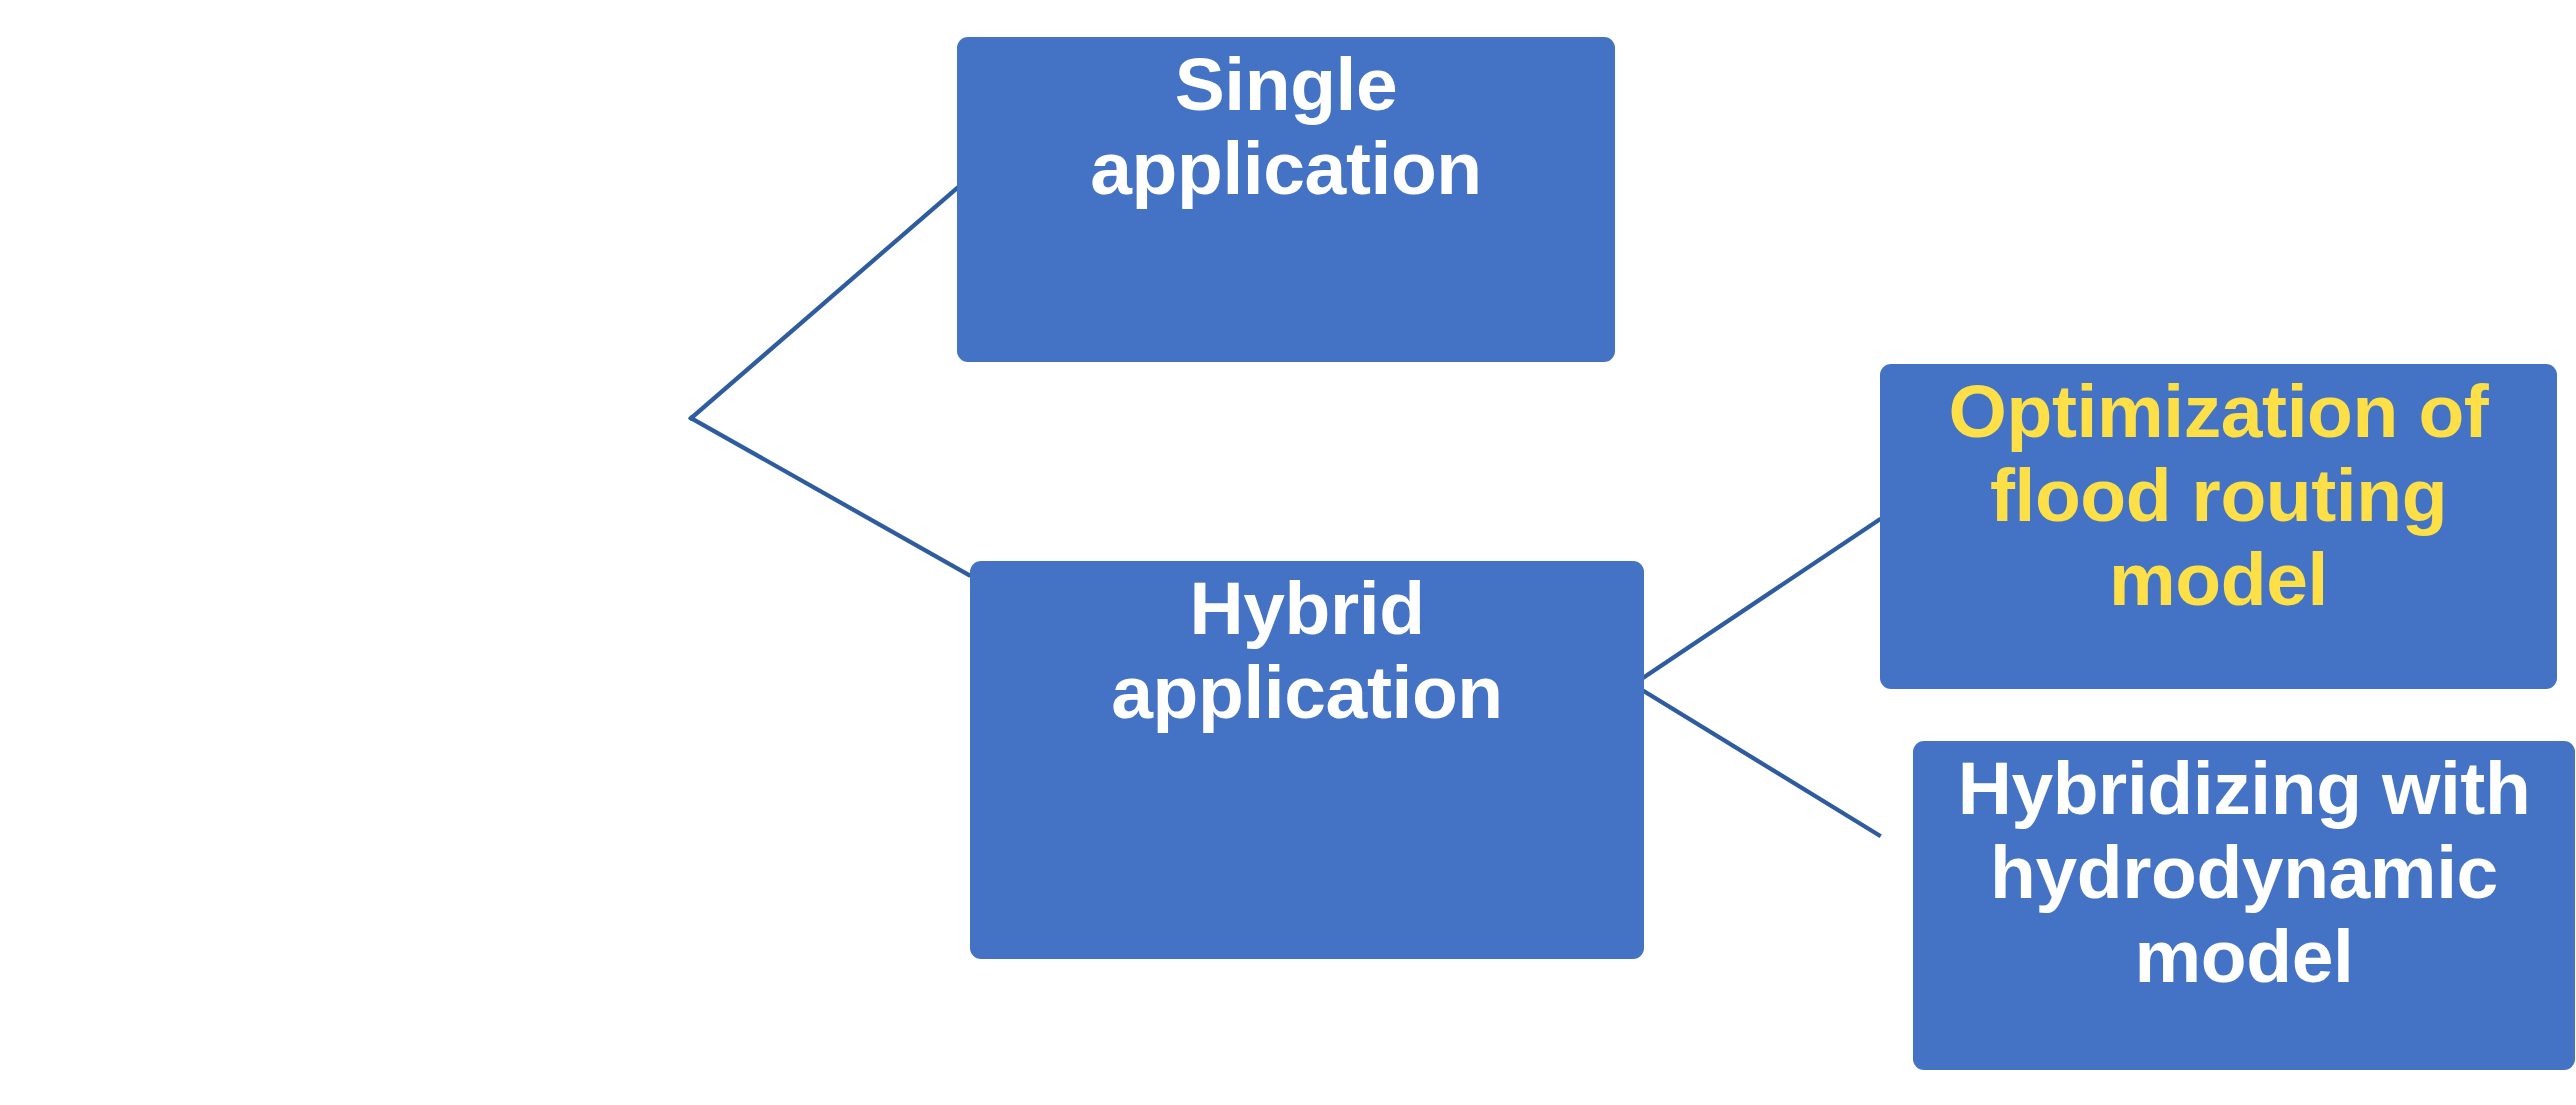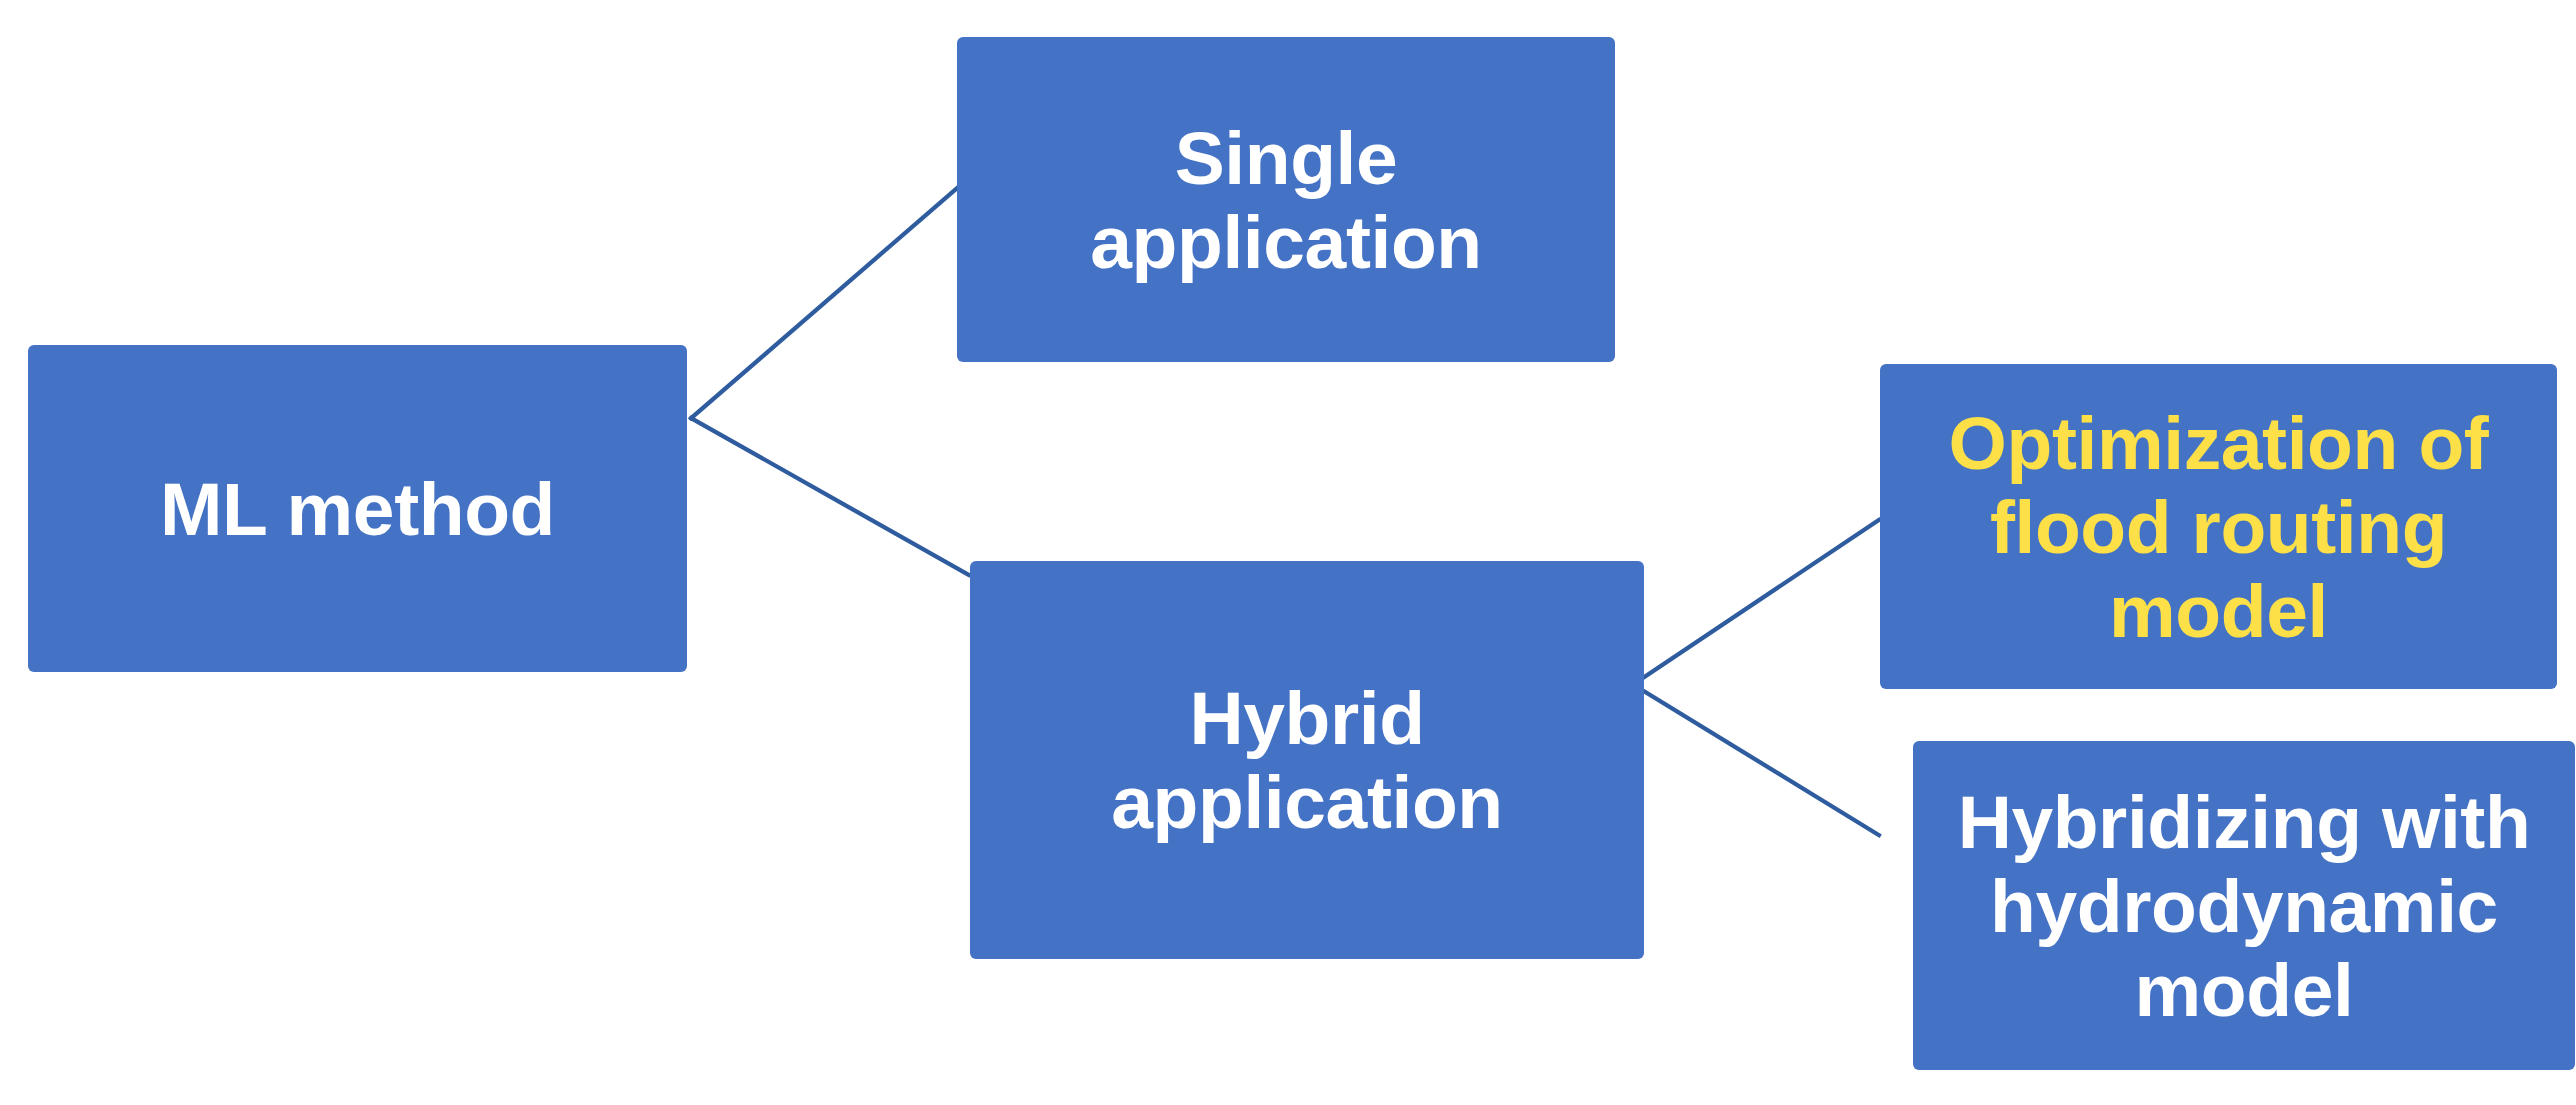--- a/index.html
+++ b/index.html
@@ -23,23 +23,23 @@
     left: 0;
     top: 0;
     width: 2576px;
     height: 1106px;
     pointer-events: none;
   }
   .node {
     position: absolute;
     box-sizing: border-box;
     background: #4472C4;
-    border-radius: 6px;
+    border-radius: 11px;
     display: flex;
-    align-items: center;
+    align-items: flex-start;
     justify-content: center;
     text-align: center;
     color: #FFFFFF;
     font-weight: bold;
     font-family: "Liberation Sans", sans-serif;
     font-size: 75px;
     line-height: 1.12;
     letter-spacing: -0.4px;
     padding: 5.1px 12px;
   }
@@ -64,23 +64,20 @@
 
     <polyline points="807,488 1118,219" fill="none" stroke="#2E5C9E" stroke-width="5" stroke-linecap="square"></polyline>
 
     <polyline points="807,488 1131,671" fill="none" stroke="#2E5C9E" stroke-width="5" stroke-linecap="square"></polyline>
 
     <polyline points="1907,799 2194,607" fill="none" stroke="#2E5C9E" stroke-width="5" stroke-linecap="square"></polyline>
 
     <polyline points="1907,799 2194,975" fill="none" stroke="#2E5C9E" stroke-width="5" stroke-linecap="square"></polyline>
   </svg>
 
-  <div class="node" id="node-ml-method" style="background: rgb(68, 114, 196); color: rgb(255, 255, 255);">
-    <span class="node-label">ML method</span>
-  </div>
 
   <div class="node" id="node-single-app" style="background: rgb(68, 114, 196); color: rgb(255, 255, 255);">
     <span class="node-label">Single
 application</span>
   </div>
 
   <div class="node" id="node-hybrid-app" style="background: rgb(68, 114, 196); color: rgb(255, 255, 255);">
     <span class="node-label">Hybrid
 application</span>
   </div>

